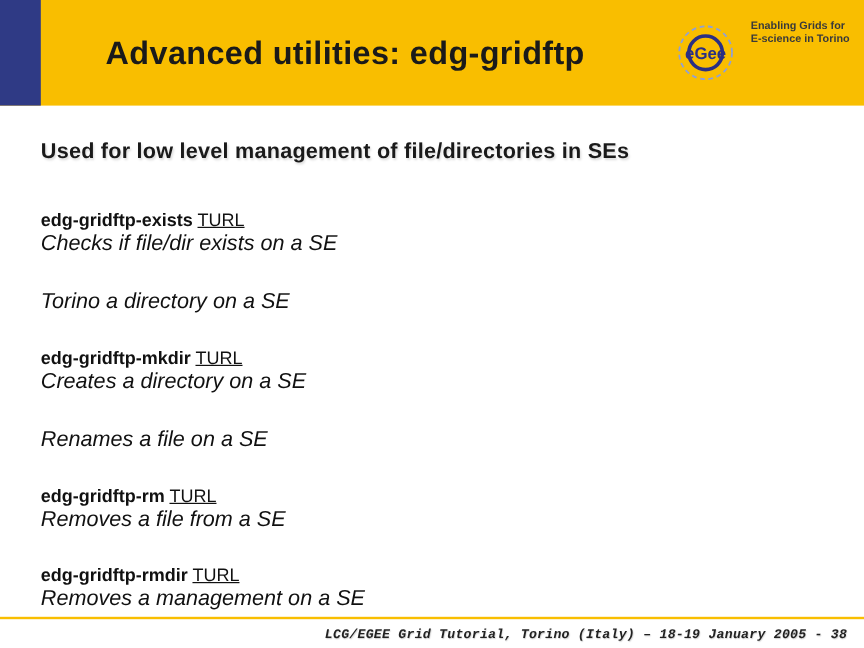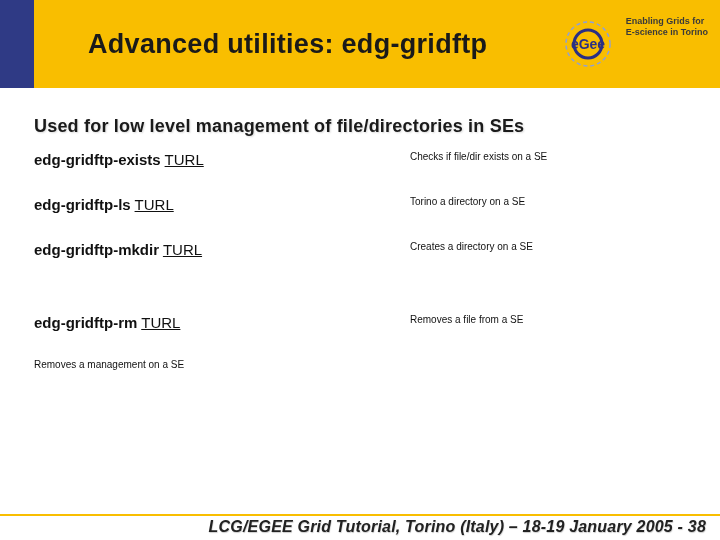--- a/index.html
+++ b/index.html
@@ -3,29 +3,29 @@
 <meta charset="utf-8">
 <style>
   * { box-sizing: border-box; margin: 0; padding: 0; }
   body { width: 720px; height: 540px; background: #fff; font-family: Arial, Helvetica, sans-serif; overflow: hidden; position: relative; }
   .header { width: 100%; height: 88px; background: #f9be00; position: relative; display: flex; align-items: center; }
   .logo-stripe { position: absolute; left: 0; top: 0; width: 34px; height: 88px; background: #2f3a85; }
   .title { margin-left: 88px; font-size: 27px; font-weight: bold; color: #1a1a1a; letter-spacing: 0.3px; }
   .brand { position: absolute; right: 12px; top: 16px; display: flex; gap: 10px; }
   .brand-text { font-size: 9px; color: #3a3a3a; line-height: 1.2; font-weight: bold; }
   .body { padding: 28px 34px 0 34px; }
-  .lead { font-size: 18px; font-weight: bold; color: #1a1a1a; letter-spacing: 0.2px; text-shadow: 1px 1px 2px rgba(0,0,0,0.15); }
+  .lead { font-size: 18px; font-weight: bold; color: #1a1a1a; margin-bottom: 24px; letter-spacing: 0.2px; text-shadow: 1px 1px 2px rgba(0,0,0,0.15); }
   .table { width: 100%; }
-  .row { display: flex; padding: 14px 0; }
+  .row { display: flex; padding: 14px 0; flex-direction: column; }
   .c1 { width: 376px; font-size: 15px; color: #111; }
   .c1 .cmd { font-weight: bold; }
   .c1 .arg { font-weight: normal; text-decoration: underline; }
-  .c2 { font-size: 10px; color: #111; }
+  .c2 { font-size: 18px; color: #111; font-style: italic; }
   .footer-line { position: absolute; left: 0; right: 0; bottom: 24px; height: 2px; background: #f9be00; }
-  .footer { position: absolute; right: 14px; bottom: 4px; font-size: 16px; font-weight: bold; font-style: italic; color: #222; letter-spacing: 0.2px; text-shadow: 0.5px 0.5px 1px rgba(0,0,0,0.2); }
+  .footer { position: absolute; right: 14px; bottom: 4px; font-size: 11px; font-weight: bold; font-style: italic; color: #222; letter-spacing: 0.2px; text-shadow: 0.5px 0.5px 1px rgba(0,0,0,0.2); font-family: Liberation Mono, monospace; }
   .egee-mark { width: 56px; height: 56px; position: relative; }
   .egee-mark svg { width: 56px; height: 56px; }
 </style>
 </head>
 <body>
 
 <div class="header">
   <div class="logo-stripe"></div>
   <div class="title">Advanced utilities:  edg-gridftp</div>
   <div class="brand">
@@ -44,33 +44,34 @@
 </div>
 
 <div class="body">
   <div class="lead">Used for low level management of file/directories in SEs</div>
   <div class="table">
     <div class="row">
       <div class="c1"><span class="cmd">edg-gridftp-exists</span> <span class="arg">TURL</span></div>
       <div class="c2">Checks if file/dir exists on a SE</div>
     </div>
     <div class="row">
-      <div class="c1"><span class="cmd">edg-gridftp-ls</span> <span class="arg">TURL</span></div>
       <div class="c2">Torino a directory on a SE</div>
     </div>
     <div class="row">
       <div class="c1"><span class="cmd">edg-gridftp-mkdir</span> <span class="arg">TURL</span></div>
       <div class="c2">Creates a directory on a SE</div>
     </div>
     <div class="row">
+      <div class="c2">Renames a file on a SE</div>
     </div>
     <div class="row">
       <div class="c1"><span class="cmd">edg-gridftp-rm</span> <span class="arg">TURL</span></div>
       <div class="c2">Removes a file from a SE</div>
     </div>
     <div class="row">
+      <div class="c1"><span class="cmd">edg-gridftp-rmdir</span> <span class="arg">TURL</span></div>
       <div class="c2">Removes a management on a SE</div>
     </div>
   </div>
 </div>
 
 <div class="footer-line"></div>
 <div class="footer">LCG/EGEE Grid Tutorial, Torino (Italy) – 18-19 January 2005 - 38</div>
 
 </body></html>

